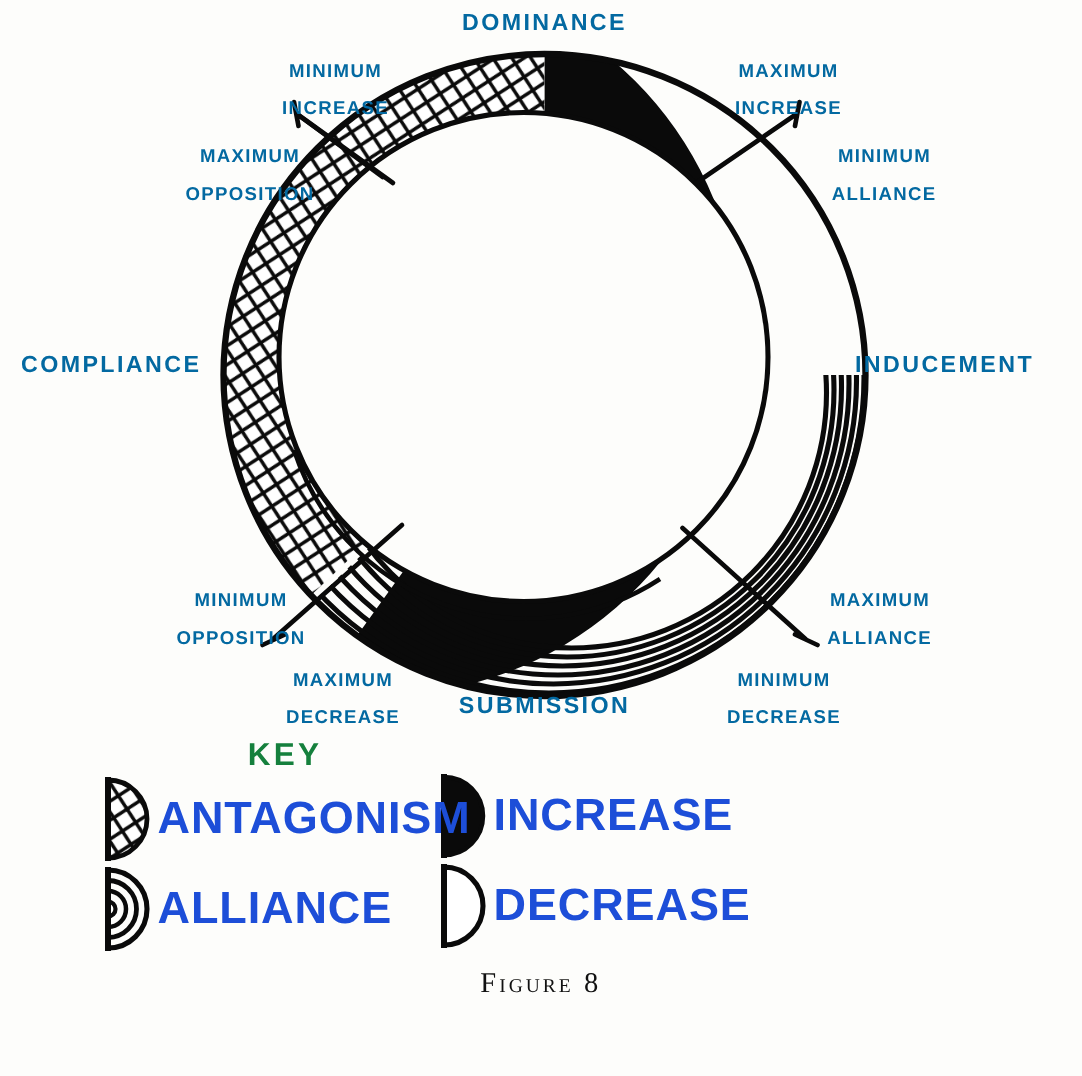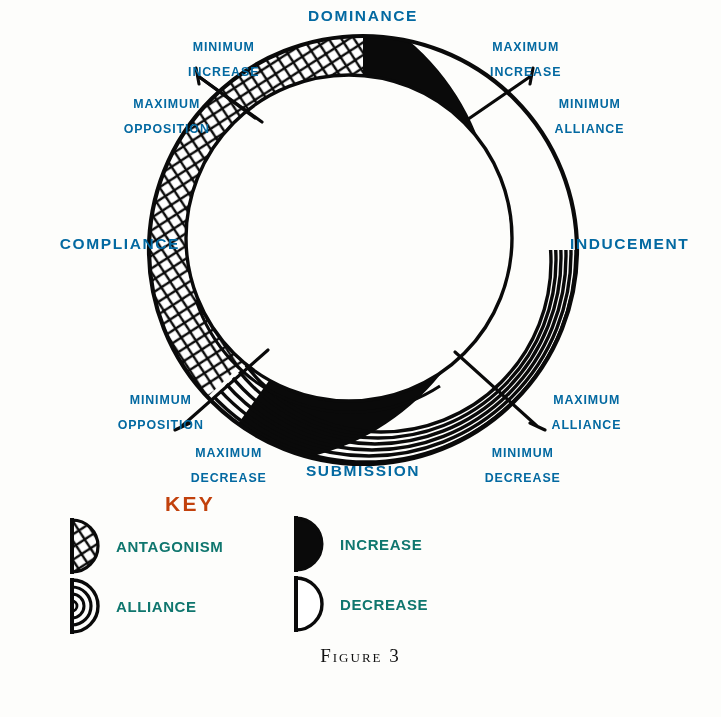--- a/index.html
+++ b/index.html
@@ -23,29 +23,29 @@
     white-space:pre;
     text-align:center;
     -webkit-font-smoothing:none;
   }
   .cardinal{font-size:15.5px;letter-spacing:1.6px;}
   .minmax{font-size:12.4px;letter-spacing:0.9px;}
 
   
   .key-title{
     position:absolute;left:120px;top:492px;width:140px;
-    font-size:21px;font-weight:bold;letter-spacing:2.2px;color:#c2410c;
+    font-size:21px;font-weight:bold;letter-spacing:2.2px;color:#15803d;
     text-align:center;font-family:"Liberation Sans","DejaVu Sans",sans-serif;
   }
   .key-entry{position:absolute;display:flex;align-items:center;}
   .key-entry .glyph{width:42px;height:54px;flex:0 0 42px;}
   .key-entry .ktext{
-    font-size:15px;font-weight:bold;letter-spacing:0.6px;color:#0f766e;
+    font-size:30px;font-weight:bold;letter-spacing:0.6px;color:#1d4ed8;
     font-family:"Liberation Sans","DejaVu Sans",sans-serif;
-    margin-left:14px;white-space:pre;
+    margin-left:3px;white-space:pre;
   }
 
   .caption{
     position:absolute;left:0;width:721px;text-align:center;color:#111;
   }
   #cap-fig{
     top:645px;font-family:"Liberation Serif","DejaVu Serif",serif;
     font-size:19px;letter-spacing:2.0px;font-variant:small-caps;
   }
   #cap-title{
@@ -158,21 +158,21 @@
       <g>
         <path d="M296,578 A26,26 0 0 1 296,630 Z" fill="#ffffff" stroke="#0a0a0a" stroke-width="3.4"></path>
         <line x1="296" y1="576" x2="296" y2="632" stroke="#0a0a0a" stroke-width="4"></line>
       </g>
     </g>
   </svg>
 
   <div class="lbl cardinal" style="left:253px;top:8px;width:220px;">DOMINANCE</div>
   <div class="lbl cardinal" style="left:253px;top:463px;width:220px;">SUBMISSION</div>
   <div class="lbl cardinal" style="left:570px;top:236px;width:150px;text-align:left;">INDUCEMENT</div>
-  <div class="lbl cardinal" style="left:14px;top:236px;width:150px;text-align:right;margin-left:16px;">COMPLIANCE</div>
+  <div class="lbl cardinal" style="left:14px;top:236px;width:150px;text-align:left;">COMPLIANCE</div>
 
   <div class="lbl minmax" style="left:150px;top:28px;width:130px;">
     <span>MINIMUM</span><br>
     <span>INCREASE</span>
   </div>
 
   <div class="lbl minmax" style="left:88px;top:85px;width:140px;">
     <span>MAXIMUM</span><br>
     <span>OPPOSITION</span>
   </div>
@@ -222,15 +222,15 @@
   <div class="key-entry" style="left:284px;top:517px;">
     <span class="glyph"></span>
     <span class="ktext">INCREASE</span>
   </div>
 
   <div class="key-entry" style="left:284px;top:577px;">
     <span class="glyph"></span>
     <span class="ktext">DECREASE</span>
   </div>
 
-  <div class="caption" id="cap-fig">Figure 3</div>
+  <div class="caption" id="cap-fig">Figure 8</div>
 
 </div>
 
 </body></html>

